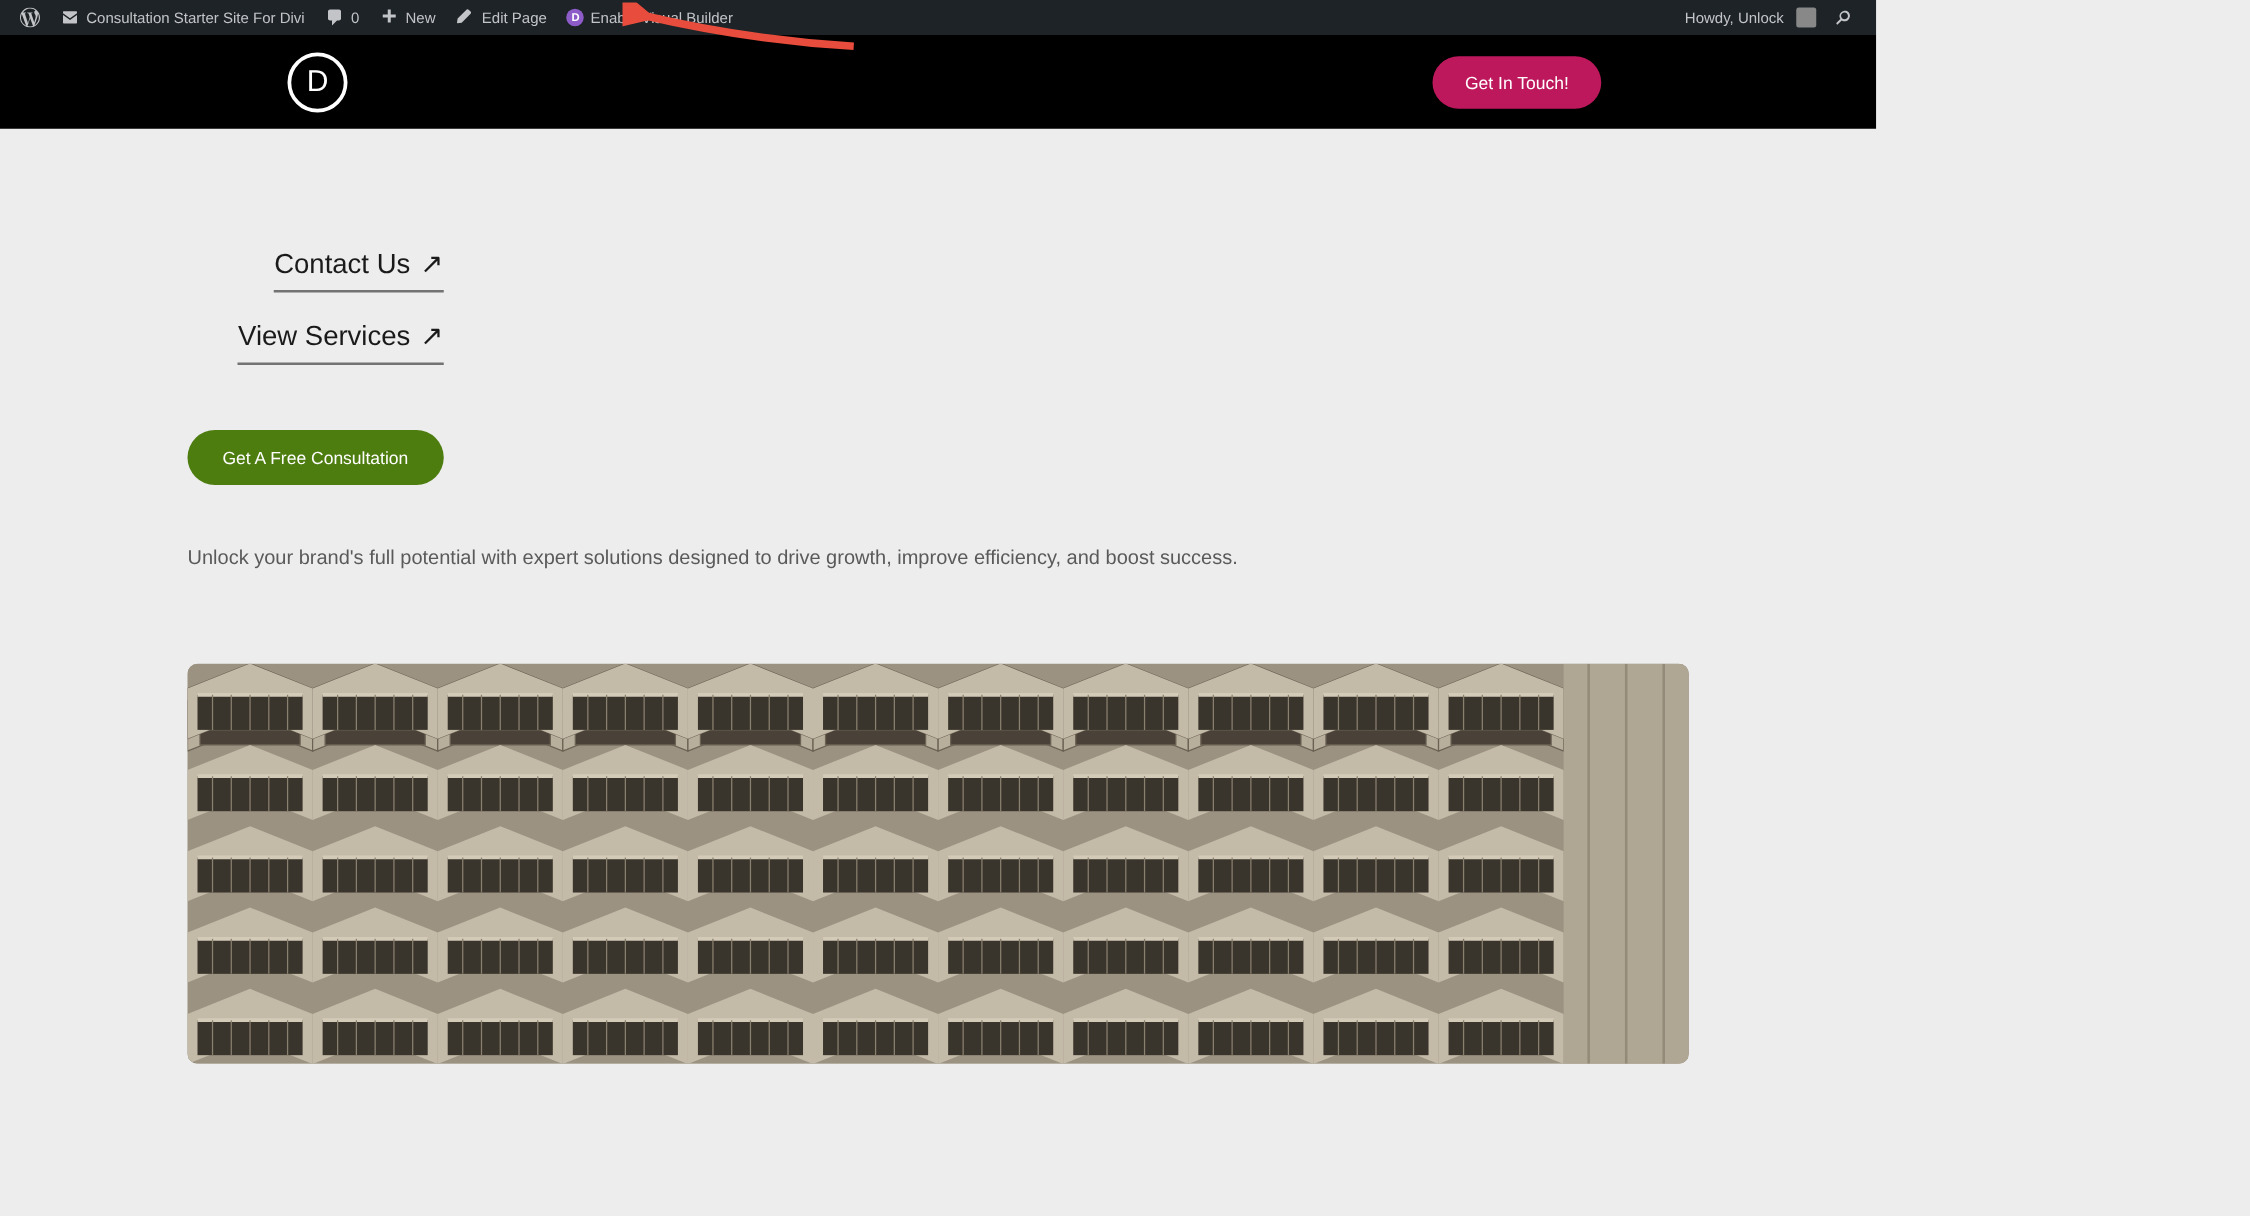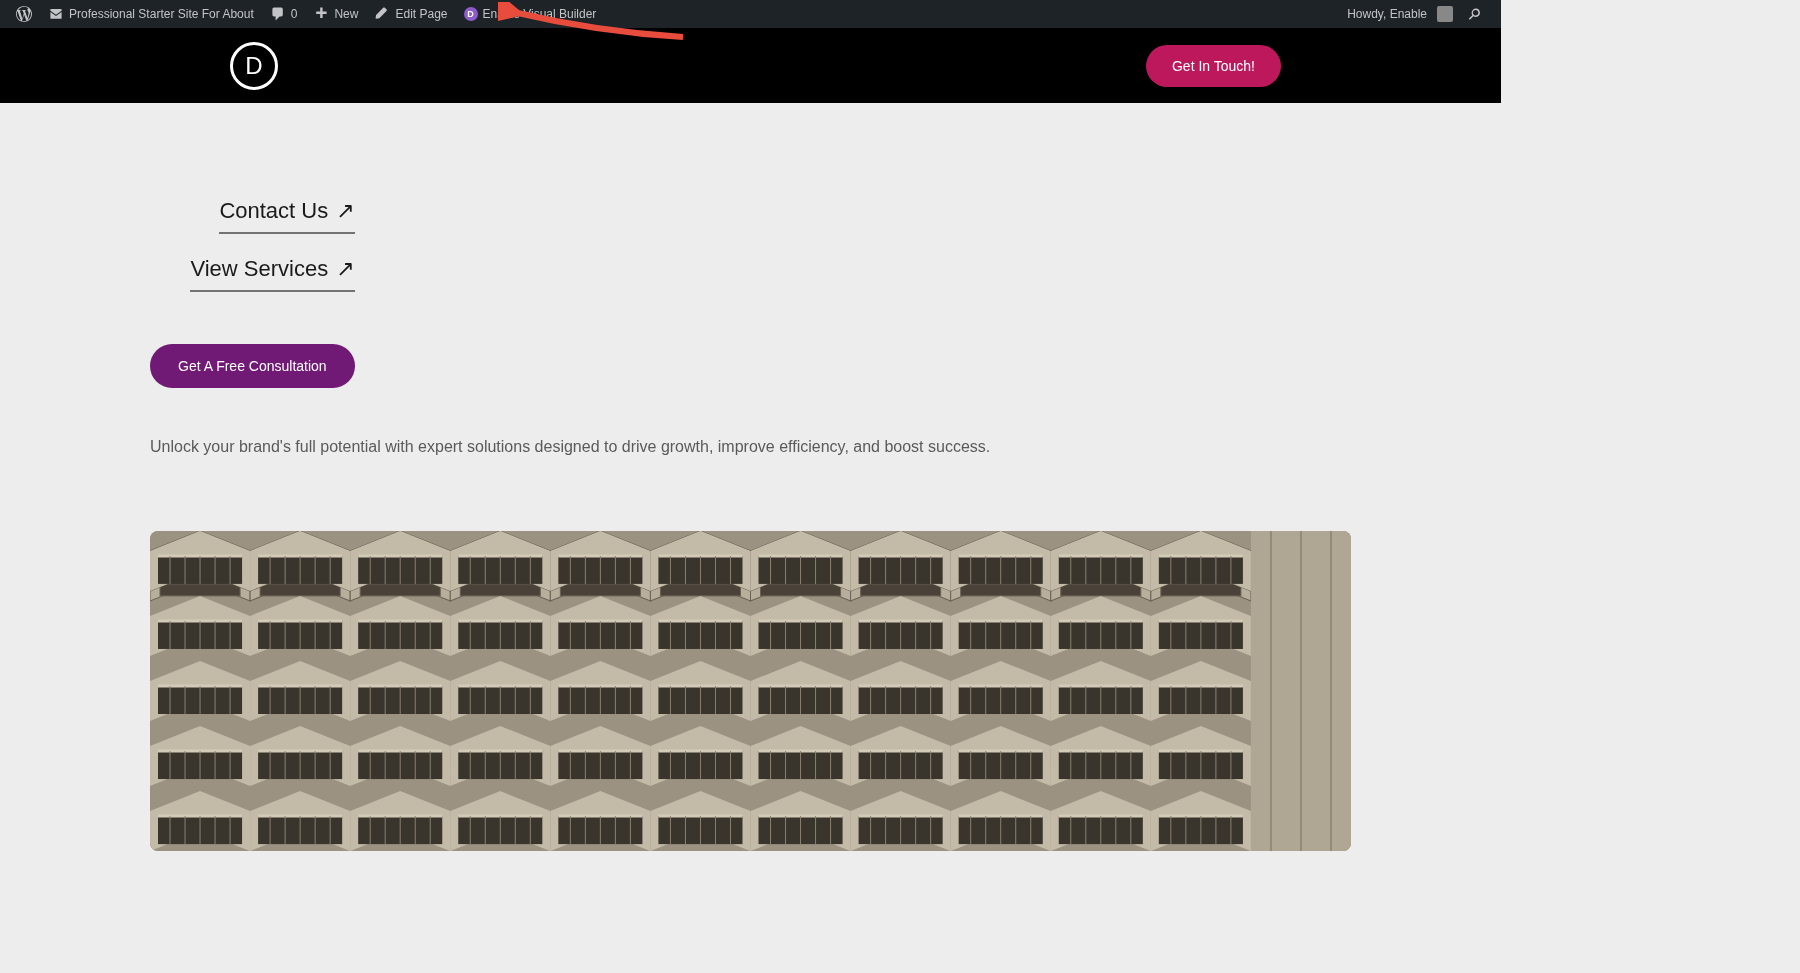--- a/index.html
+++ b/index.html
@@ -141,21 +141,21 @@
       color: #1a1a1a;
       border-bottom: 2px solid #737373;
       padding-bottom: 8px;
       display: flex;
       align-items: center;
       gap: 8px;
       cursor: pointer;
     }
     .consultation-btn {
       margin-top: 30px;
-      background: #701a75;
+      background: #4d7c0f;
       color: #fff;
       border: none;
       padding: 14px 28px;
       border-radius: 100px;
       font-size: 14px;
       font-weight: 500;
       cursor: pointer;
     }
     .hero-subtext {
       font-size: 16px;
@@ -194,21 +194,21 @@
             <path d="M10 0C4.5 0 0 4.5 0 10s4.5 10 10 10 10-4.5 10-10S15.5 0 10 0zM1 10c0-1.3.3-2.5.8-3.6l4.3 11.8C3.2 16.8 1 13.7 1 10zm9 9c-.9 0-1.7-.1-2.5-.4l2.7-7.8 2.8 7.6c0 .1 0 .1.1.1-1 .3-2 .5-3.1.5zm1.2-13.2c.5 0 1-.1 1-.1.5 0 .4-.7-.1-.7 0 0-1.4.1-2.3.1-.8 0-2.2-.1-2.2-.1-.5 0-.5.8-.1.7 0 0 .4.1.9.1l1.3 3.7L8 15.8 4.8 5.8c.5 0 1-.1 1-.1.5 0 .4-.7-.1-.7 0 0-1.4.1-2.3.1h-.5C4.5 2.7 7.1 1 10 1c2.2 0 4.2.8 5.7 2.2h-.1c-.8 0-1.4.7-1.4 1.5 0 .7.4 1.3.8 2 .3.5.7 1.3.7 2.3 0 .7-.3 1.5-.6 2.7L14.3 15l-3.1-9.2zm3.3 12.1l2.7-8c.5-1.3.7-2.3.7-3.2v-.6c.6 1.1.9 2.4.9 3.8.2 2.9-1.5 5.6-4.3 8z"></path>
           </svg>
       </span>
     </div>
     <div class="wp-admin-item">
       <span class="wp-icon">
         <svg width="16" height="16" viewBox="0 0 20 20" fill="currentColor">
             <path d="M3 4.5c0-.4.3-.7.7-.7h12.6c.4 0 .7.3.7.7v1.3l-7 5-7-5V4.5zm0 3.1l7 5 7-5v7.7c0 .4-.3.7-.7.7H3.7c-.4 0-.7-.3-.7-.7V7.6z"></path>
           </svg>
       </span>
-      <span>Professional Starter Site For About</span>
+      <span>Consultation Starter Site For Divi</span>
     </div>
     <div class="wp-admin-item">
       <span class="wp-icon">
         <svg width="16" height="16" viewBox="0 0 20 20" fill="currentColor">
             <path d="M5 2h9c1.1 0 2 .9 2 2v7c0 1.1-.9 2-2 2h-2l-5 5v-5H5c-1.1 0-2-.9-2-2V4c0-1.1.9-2 2-2z"></path>
           </svg>
       </span>
       <span>0</span>
     </div>
     <div class="wp-admin-item">
@@ -227,21 +227,21 @@
       </span>
       <span>Edit Page</span>
     </div>
     <div class="wp-admin-item">
       <span class="vb-icon">D</span>
       <span>Enable Visual Builder</span>
     </div>
   </div>
   <div class="wp-admin-right">
     <div class="wp-admin-item">
-      <span>Howdy, Enable</span>
+      <span>Howdy, Unlock</span>
       <span class="user-avatar"></span>
     </div>
     <div class="wp-admin-item">
       <span class="wp-icon">
         <svg width="16" height="16" viewBox="0 0 20 20" fill="currentColor">
             <path d="M12.1 4.5c2.1 2.1 2.1 5.6 0 7.7-1.8 1.8-4.5 2-6.6.7l-4.4 4.4-1.4-1.4 4.4-4.4c-1.4-2.1-1.1-4.9.7-6.6 2.2-2.2 5.6-2.2 7.3-.4zm-1.4 1.4c-1.3-1.3-3.5-1.3-4.9 0s-1.3 3.5 0 4.9 3.5 1.3 4.9 0 1.3-3.6 0-4.9z"></path>
           </svg>
       </span>
     </div>
   </div>

